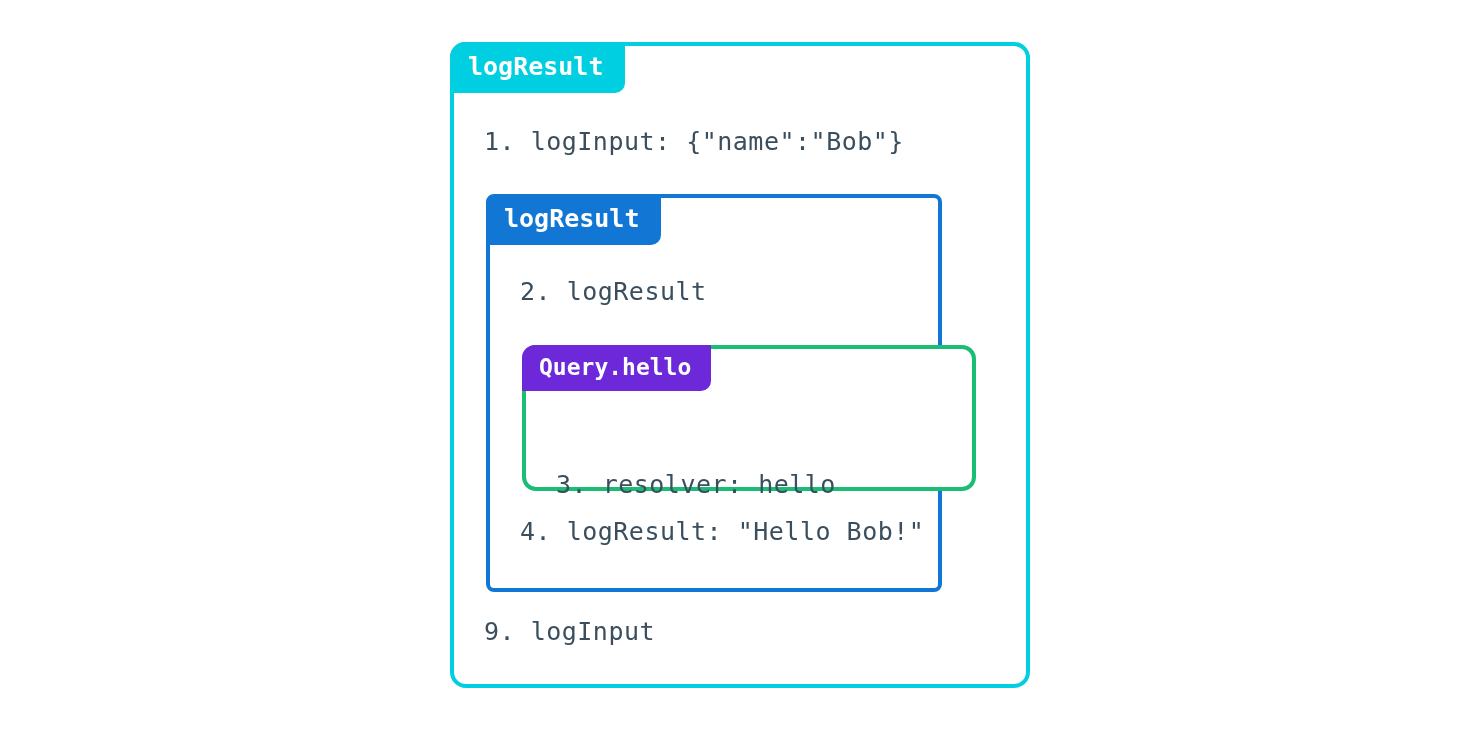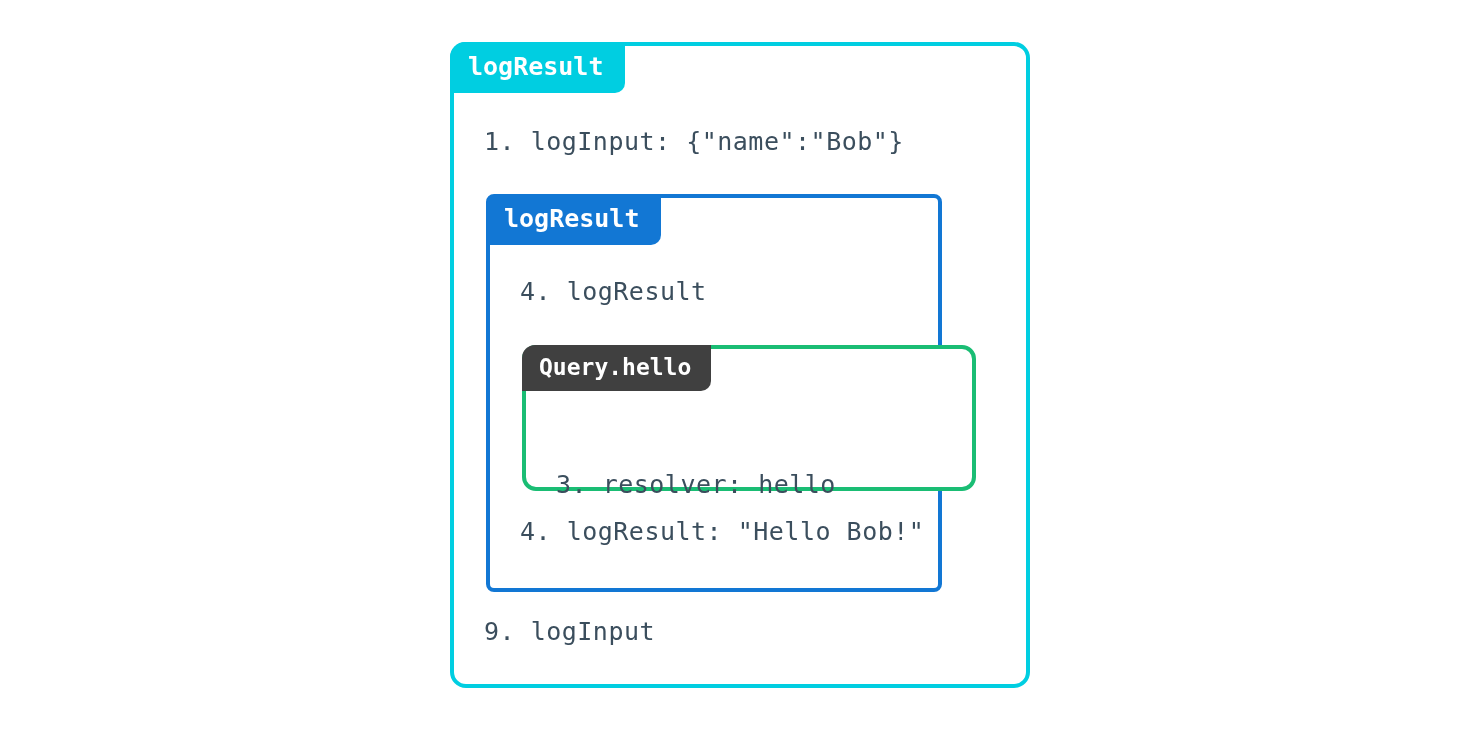--- a/index.html
+++ b/index.html
@@ -85,21 +85,21 @@
   }
 
   .tab-middle {
     background: #1277d4;
     font-size: 25px;
     padding: 10px 22px 12px 18px;
     border-top-left-radius: 13px;
   }
 
   .tab-inner {
-    background: #404040;
+    background: #6d28d9;
     font-size: 23px;
     padding: 9px 20px 11px 17px;
     border-top-left-radius: 13px;
   }
 
   
   .log-line {
     position: absolute;
     color: #3b4e5d;
     font-family: "DejaVu Sans Mono", "Liberation Mono", monospace;
@@ -122,21 +122,21 @@
   <div class="trace-box box-outer">
 
     <div class="box-tab tab-outer">logResult</div>
 
     <div class="log-line line-1">1. logInput: {"name":"Bob"}</div>
 
     <div class="trace-box box-middle">
 
       <div class="box-tab tab-middle">logResult</div>
 
-      <div class="log-line line-2">4. logResult</div>
+      <div class="log-line line-2">2. logResult</div>
 
       <div class="trace-box box-inner">
 
         <div class="box-tab tab-inner">Query.hello</div>
 
         <div class="log-line line-3">3. resolver: hello</div>
       </div>
 
       <div class="log-line line-4">4. logResult: "Hello Bob!"</div>
     </div>

